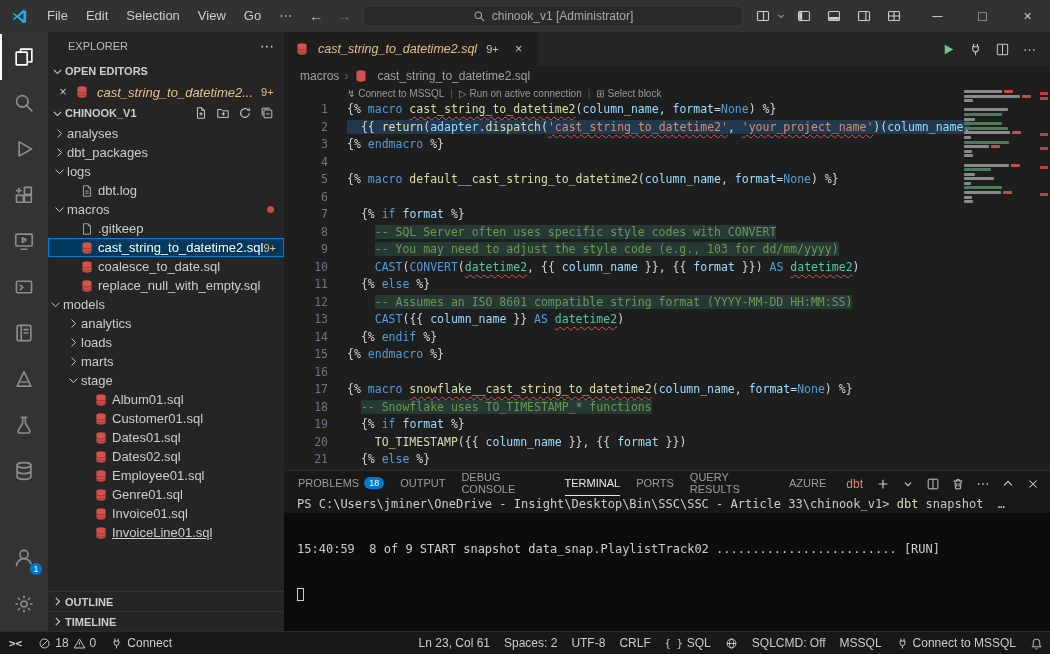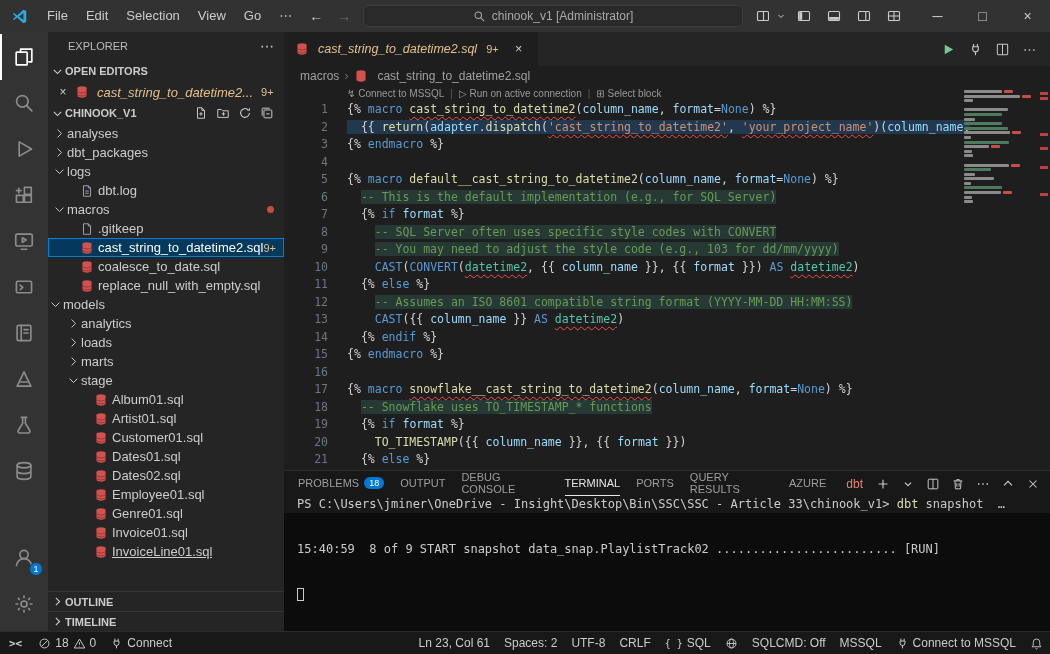--- a/index.html
+++ b/index.html
@@ -483,31 +483,20 @@
           </div>
           <div class="trow" style="padding-left: 32px;">
             <span class="f-spacer"></span>
             <span class="ficon">
               <svg viewBox="0 0 16 16">
                 <ellipse cx="8" cy="3.6" rx="5.2" ry="2.1" fill="#d4524e"></ellipse>
                 <path d="M2.8 3.6v8.8c0 1.15 2.33 2.1 5.2 2.1s5.2-.95 5.2-2.1V3.6" fill="#d4524e"></path>
                 <path d="M2.8 7c0 1.15 2.33 2.1 5.2 2.1S13.2 8.15 13.2 7M2.8 10.4c0 1.15 2.33 2.1 5.2 2.1s5.2-.95 5.2-2.1" stroke="#8e2f2c" fill="none" stroke-width="0.9"></path>
               </svg>
             </span>
-            <span class="tlabel">Artist01.sql</span>
-          </div>
-          <div class="trow" style="padding-left: 32px;">
-            <span class="f-spacer"></span>
-            <span class="ficon">
-              <svg viewBox="0 0 16 16">
-                <ellipse cx="8" cy="3.6" rx="5.2" ry="2.1" fill="#d4524e"></ellipse>
-                <path d="M2.8 3.6v8.8c0 1.15 2.33 2.1 5.2 2.1s5.2-.95 5.2-2.1V3.6" fill="#d4524e"></path>
-                <path d="M2.8 7c0 1.15 2.33 2.1 5.2 2.1S13.2 8.15 13.2 7M2.8 10.4c0 1.15 2.33 2.1 5.2 2.1s5.2-.95 5.2-2.1" stroke="#8e2f2c" fill="none" stroke-width="0.9"></path>
-              </svg>
-            </span>
             <span class="tlabel">Customer01.sql</span>
           </div>
           <div class="trow" style="padding-left: 32px;">
             <span class="f-spacer"></span>
             <span class="ficon">
               <svg viewBox="0 0 16 16">
                 <ellipse cx="8" cy="3.6" rx="5.2" ry="2.1" fill="#d4524e"></ellipse>
                 <path d="M2.8 3.6v8.8c0 1.15 2.33 2.1 5.2 2.1s5.2-.95 5.2-2.1V3.6" fill="#d4524e"></path>
                 <path d="M2.8 7c0 1.15 2.33 2.1 5.2 2.1S13.2 8.15 13.2 7M2.8 10.4c0 1.15 2.33 2.1 5.2 2.1s5.2-.95 5.2-2.1" stroke="#8e2f2c" fill="none" stroke-width="0.9"></path>
               </svg>
@@ -640,21 +629,21 @@
           <span class="cl-item">▷ <span>Run on active connection</span></span>
           <span class="cl-sep">|</span>
           <span class="cl-item">⊞ <span>Select block</span></span>
         </div>
         <div class="code-lines" id="code-lines">
             <div class="cline"><span class="ln">1</span><span class="lc"><span><span class="tk-d">{% </span><span class="tk-k">macro </span><span class="tk-f tk-sq">cast_string_to_datetime2</span><span class="tk-w">(</span><span class="tk-p">column_name</span><span class="tk-w">, </span><span class="tk-p">format</span><span class="tk-w">=</span><span class="tk-n">None</span><span class="tk-w">) </span><span class="tk-d">%}</span></span></span></div>
             <div class="cline"><span class="ln">2</span><span class="lc"><span class="selbg"><span class="tk-w">  </span><span class="tk-d">{{ </span><span class="tk-f">return</span><span class="tk-w">(</span><span class="tk-p">adapter</span><span class="tk-w">.</span><span class="tk-f">dispatch</span><span class="tk-w">(</span><span class="tk-s tk-sq">'cast_string_to_datetime2'</span><span class="tk-w">, </span><span class="tk-s tk-sq">'your_project_name'</span><span class="tk-w">)(</span><span class="tk-p">column_name</span><span class="tk-w">,</span></span></span></div>
             <div class="cline"><span class="ln">3</span><span class="lc"><span><span class="tk-d">{% </span><span class="tk-k">endmacro </span><span class="tk-d">%}</span></span></span></div>
             <div class="cline"><span class="ln">4</span><span class="lc"><span></span></span></div>
             <div class="cline"><span class="ln">5</span><span class="lc"><span><span class="tk-d">{% </span><span class="tk-k">macro </span><span class="tk-f">default__cast_string_to_datetime2</span><span class="tk-w">(</span><span class="tk-p">column_name</span><span class="tk-w">, </span><span class="tk-p">format</span><span class="tk-w">=</span><span class="tk-n">None</span><span class="tk-w">) </span><span class="tk-d">%}</span></span></span></div>
-            <div class="cline"><span class="ln">6</span><span class="lc"><span><span class="tk-w">  </span><span class="tk-c tk-hl">-- This is the default implementation (e.g., for SQL Server)</span></span></span></div>
+            <div class="cline"><span class="ln">6</span></div>
             <div class="cline"><span class="ln">7</span><span class="lc"><span><span class="tk-w">  </span><span class="tk-d">{% </span><span class="tk-k">if </span><span class="tk-p">format</span><span class="tk-w"> </span><span class="tk-d">%}</span></span></span></div>
             <div class="cline"><span class="ln">8</span><span class="lc"><span><span class="tk-w">    </span><span class="tk-c tk-hl">-- SQL Server often uses specific style codes with CONVERT</span></span></span></div>
             <div class="cline"><span class="ln">9</span><span class="lc"><span><span class="tk-w">    </span><span class="tk-c tk-hl">-- You may need to adjust the style code (e.g., 103 for dd/mm/yyyy)</span></span></span></div>
             <div class="cline"><span class="ln">10</span><span class="lc"><span><span class="tk-w">    </span><span class="tk-k">CAST</span><span class="tk-w">(</span><span class="tk-k">CONVERT</span><span class="tk-w">(</span><span class="tk-ty tk-sq">datetime2</span><span class="tk-w">, </span><span class="tk-d">{{ </span><span class="tk-p">column_name</span><span class="tk-d"> }}</span><span class="tk-w">, </span><span class="tk-d">{{ </span><span class="tk-p">format</span><span class="tk-d"> }}</span><span class="tk-w">) </span><span class="tk-k">AS </span><span class="tk-ty tk-sq">datetime2</span><span class="tk-w">)</span></span></span></div>
             <div class="cline"><span class="ln">11</span><span class="lc"><span><span class="tk-w">  </span><span class="tk-d">{% </span><span class="tk-k">else </span><span class="tk-d">%}</span></span></span></div>
             <div class="cline"><span class="ln">12</span><span class="lc"><span><span class="tk-w">    </span><span class="tk-c tk-hl">-- Assumes an ISO 8601 compatible string format (YYYY-MM-DD HH:MM:SS)</span></span></span></div>
             <div class="cline"><span class="ln">13</span><span class="lc"><span><span class="tk-w">    </span><span class="tk-k">CAST</span><span class="tk-w">(</span><span class="tk-d">{{ </span><span class="tk-p">column_name</span><span class="tk-d"> }}</span><span class="tk-w"> </span><span class="tk-k">AS </span><span class="tk-ty tk-sq">datetime2</span><span class="tk-w">)</span></span></span></div>
             <div class="cline"><span class="ln">14</span><span class="lc"><span><span class="tk-w">  </span><span class="tk-d">{% </span><span class="tk-k">endif </span><span class="tk-d">%}</span></span></span></div>
             <div class="cline"><span class="ln">15</span><span class="lc"><span><span class="tk-d">{% </span><span class="tk-k">endmacro </span><span class="tk-d">%}</span></span></span></div>
             <div class="cline"><span class="ln">16</span><span class="lc"><span></span></span></div>

